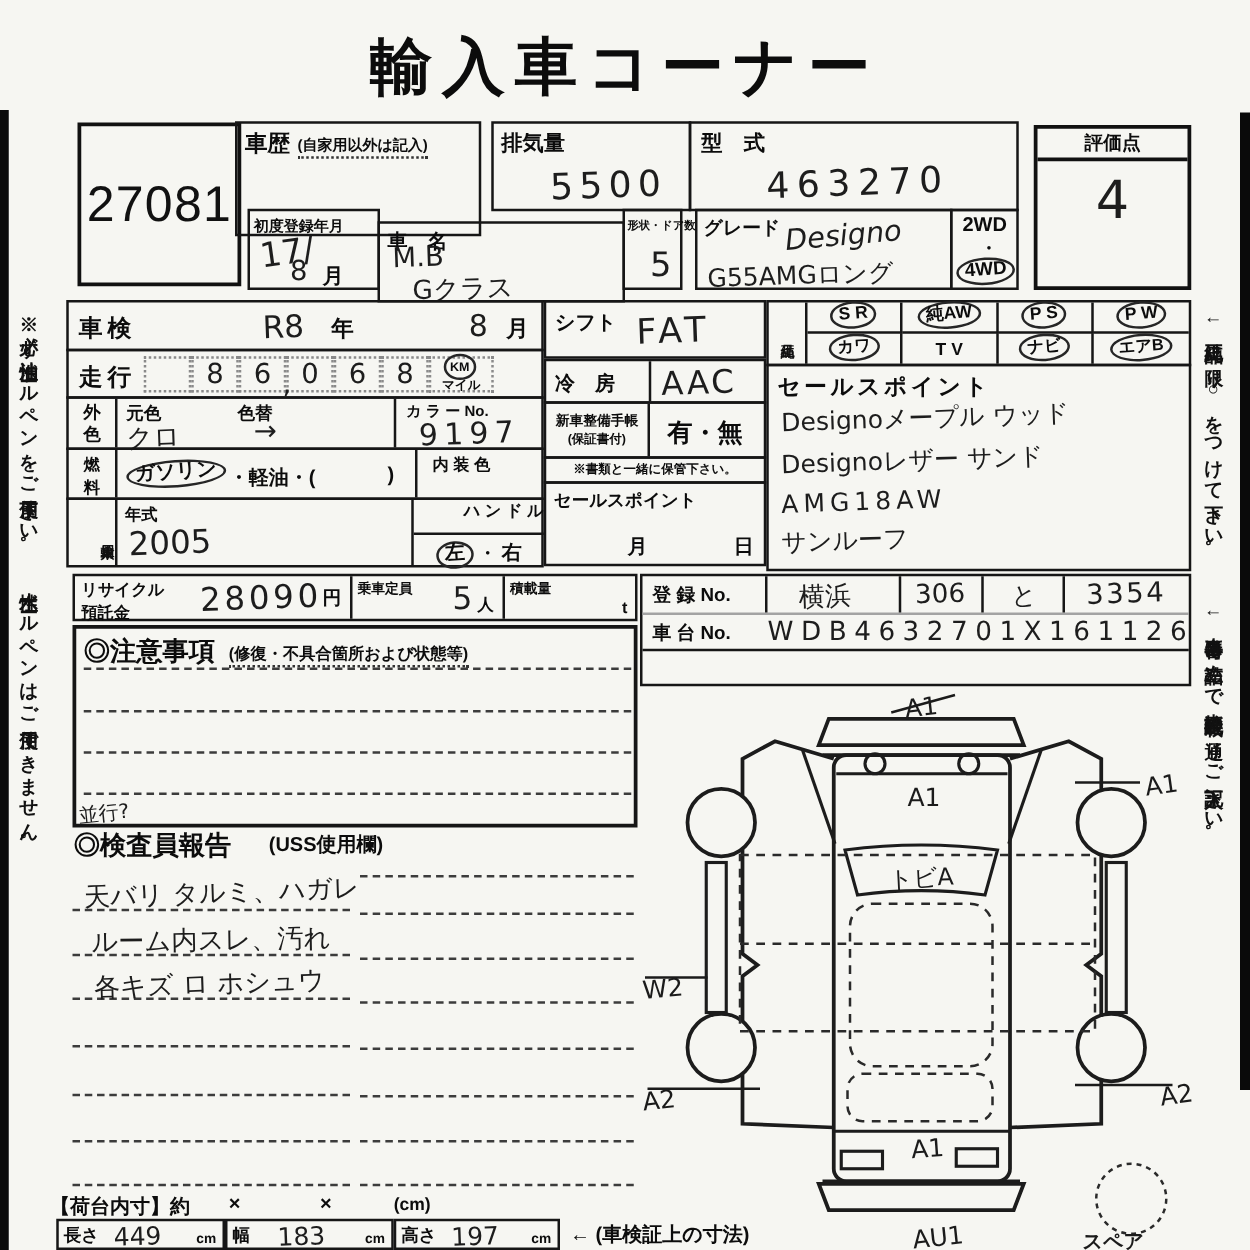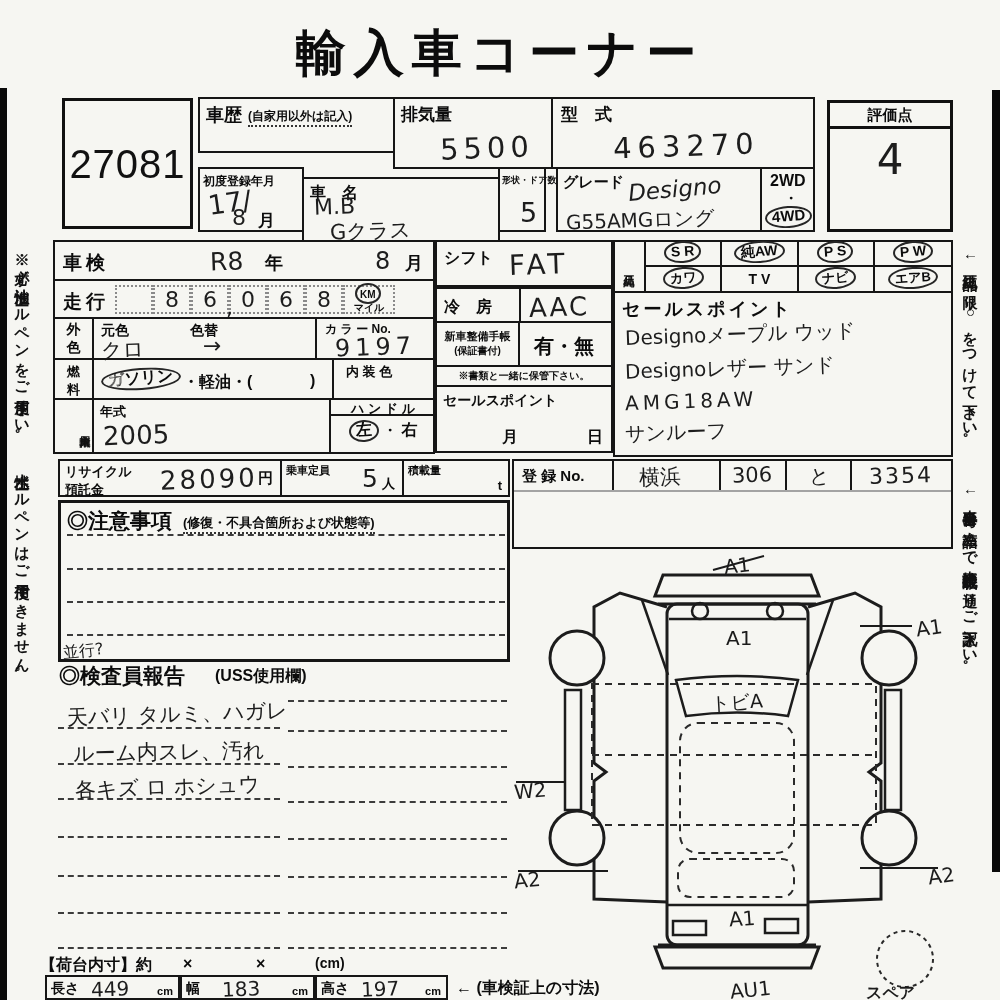--- a/index.html
+++ b/index.html
@@ -22,21 +22,21 @@
 
 <div class="abs bar" style="left:0;top:88px;width:7px;height:912px"></div>
 <div class="abs bar" style="left:992px;top:90px;width:8px;height:782px"></div>
 
 <div class="abs lbl" style="left:0;top:20px;width:1000px;text-align:center;font-size:50px;letter-spacing:8px;font-weight:bold">輸入車コーナー</div>
 
 <div class="abs b3" style="left:62px;top:98px;width:131px;height:131px">
   <div style="font-size:40px;text-align:center;line-height:127px;letter-spacing:1px">27081</div>
 </div>
 
-<div class="cell" style="left:198px;top:97px;width:197px;height:56px">
+<div class="cell" style="left:188px;top:97px;width:197px;height:92px">
   <span class="lbl" style="position:absolute;left:6px;top:4px;font-size:18px">車歴</span>
   <span class="lbl" style="position:absolute;left:48px;top:9px;font-size:12px;border-bottom:2px dotted #333">(自家用以外は記入)</span>
 </div>
 <div class="cell" style="left:393px;top:97px;width:160px;height:72px">
   <span class="lbl" style="position:absolute;left:6px;top:4px;font-size:17px">排気量</span>
   <span class="hw tilt" style="position:absolute;left:45px;top:32px;font-size:29px;letter-spacing:5px">5500</span>
 </div>
 <div class="cell" style="left:551px;top:97px;width:264px;height:72px">
   <span class="lbl" style="position:absolute;left:8px;top:4px;font-size:17px">型　式</span>
   <span class="hw tilt" style="position:absolute;left:60px;top:30px;font-size:29px;letter-spacing:6px">463270</span>
@@ -122,21 +122,21 @@
   <div style="position:absolute;left:277px;top:0;width:103px;height:100%;border-left:2px solid #161616">
     <span class="lbl" style="position:absolute;left:12px;top:3px;font-size:13px">内 装 色</span>
   </div>
 </div>
 
 <div class="cell" style="left:53px;top:398px;width:382px;height:56px">
   <div class="vtext" style="position:absolute;left:0;top:0;width:39px;height:100%;border-right:2px solid #161616;font-size:11px;padding-top:2px;text-align:center;letter-spacing:0">輸入車用</div>
   <span class="lbl" style="position:absolute;left:45px;top:3px;font-size:13px">年式</span>
   <span class="hw tilt" style="position:absolute;left:48px;top:20px;font-size:26px">2005</span>
   <div style="position:absolute;left:274px;top:0;width:106px;height:100%;border-left:2px solid #161616">
-    <div class="lbl" style="font-size:13px;text-align:center;border-bottom:2px solid #161616;height:16px;line-height:18px">ハ ン ド ル</div>
+    <div class="lbl" style="font-size:13px;text-align:right;border-bottom:2px solid #161616;height:28px;line-height:18px">ハ ン ド ル</div>
     <div style="text-align:center;margin-top:4px">
       <span class="circ"><span class="lbl" style="font-size:16px">左</span></span>
       <span class="lbl" style="font-size:14px">・</span>
       <span class="lbl" style="font-size:16px">右</span>
     </div>
   </div>
 </div>
 
 <div class="cell" style="left:435px;top:240px;width:178px;height:47px">
   <span class="lbl" style="position:absolute;left:7px;top:6px;font-size:16px">シフト</span>
@@ -215,20 +215,24 @@
   <div style="position:absolute;left:0;top:0;width:100%;height:31px;border-bottom:2px solid #a3a3a3">
     <span class="lbl" style="position:absolute;left:8px;top:6px;font-size:15px">登 録 No.</span>
     <div style="position:absolute;left:98px;top:0;height:100%;border-left:2px solid #161616"></div>
     <span class="hw tilt" style="position:absolute;left:125px;top:2px;font-size:21px">横浜</span>
     <div style="position:absolute;left:205px;top:0;height:100%;border-left:2px solid #161616"></div>
     <span class="hw tilt" style="position:absolute;left:218px;top:2px;font-size:21px">306</span>
     <div style="position:absolute;left:271px;top:0;height:100%;border-left:2px solid #161616"></div>
     <span class="hw tilt" style="position:absolute;left:295px;top:2px;font-size:20px">と</span>
     <div style="position:absolute;left:336px;top:0;height:100%;border-left:2px solid #161616"></div>
     <span class="hw tilt" style="position:absolute;left:355px;top:2px;font-size:22px;letter-spacing:2px">3354</span>
+  </div>
+  <div style="position:absolute;left:0;top:31px;width:100%;height:29px;border-bottom:2px solid #161616">
+    <span class="lbl" style="position:absolute;left:8px;top:5px;font-size:15px">車 台 No.</span>
+    <span class="hw" style="position:absolute;left:100px;top:1px;font-size:21px;letter-spacing:6px">WDB4632701X161126</span>
   </div>
 </div>
 
 <div class="cell" style="left:58px;top:500px;width:452px;height:162px;border-width:3px">
   <span class="lbl" style="position:absolute;left:6px;top:4px;font-size:21px">◎注意事項</span>
   <span class="lbl" style="position:absolute;left:122px;top:11px;font-size:13px;border-bottom:2px dotted #333">(修復・不具合箇所および状態等)</span>
   <div class="dashline abs" style="left:6px;top:31px;width:438px"></div>
   <div class="dashline abs" style="left:6px;top:65px;width:438px"></div>
   <div class="dashline abs" style="left:6px;top:98px;width:438px"></div>
   <div class="dashline abs" style="left:6px;top:131px;width:438px"></div>

